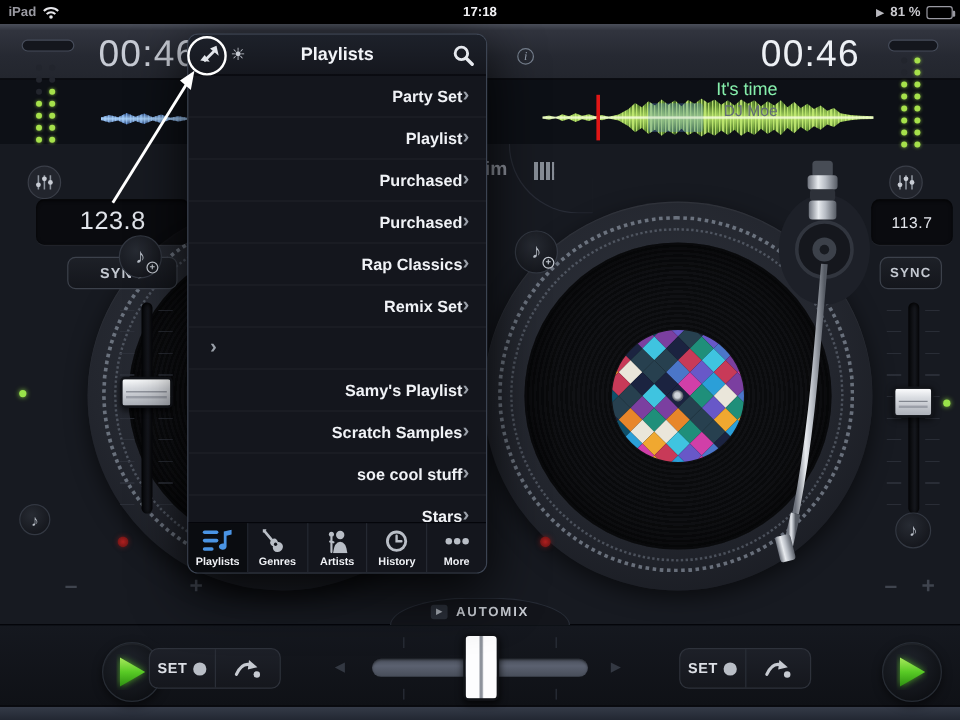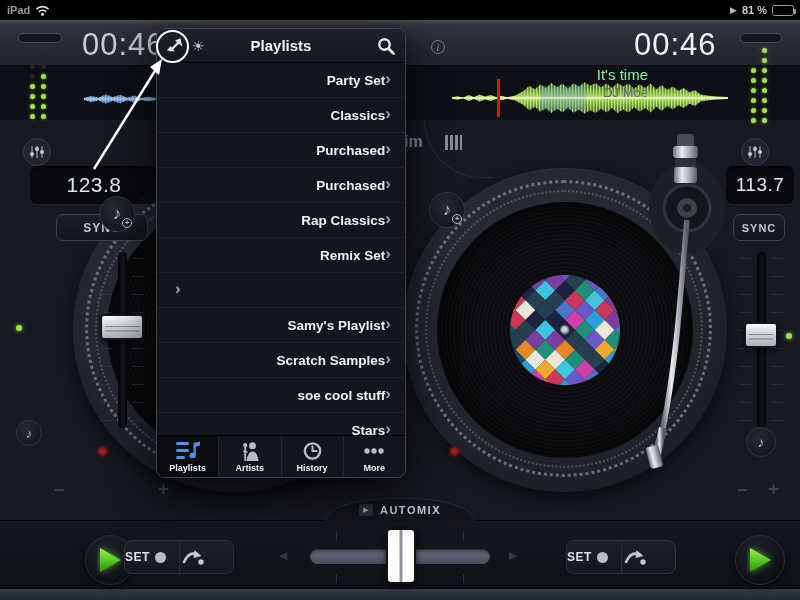--- a/index.html
+++ b/index.html
@@ -125,21 +125,21 @@
     font-size:7px; display:flex; align-items:center; justify-content:center; }
   #automix-label { color:#c9cdd4; font-weight:bold; font-size:11px; letter-spacing:1.5px; }
 
   
   .play-btn { width:50px; height:50px; border-radius:50%; z-index:7;
     background:radial-gradient(circle at 42% 35%,#20242c,#0d0f13 80%);
     border:1px solid #272c34; box-shadow:inset 0 1px 1px rgba(255,255,255,.05), 0 3px 8px rgba(0,0,0,.5);
     display:flex; align-items:center; justify-content:center; }
   .set-group { width:110px; height:34px; border:1px solid #2e323b; border-radius:8px; z-index:7;
     background:linear-gradient(180deg,#1d2028,#15171d); display:flex; align-items:center; }
-  .set-cell { flex:1; height:100%; display:flex; align-items:center; gap:5px; }
+  .set-cell { flex:1; height:100%; display:flex; align-items:center; justify-content:center; gap:5px; }
   .set-cell + .set-cell { border-left:1px solid #2a2e37; }
   .set-label { color:#dde0e6; font-weight:bold; font-size:12px; letter-spacing:.5px; }
   .set-dot { width:11px; height:11px; border-radius:50%; background:#b9bec6; }
   .xfade-arrow { color:#333842; font-size:11px; z-index:7; }
   #xfade-track { left:310px; top:549px; width:180px; height:15px; border-radius:8px; z-index:7;
     background:linear-gradient(180deg,#4a505c,#5b6170 40%,#474d59); box-shadow:inset 0 1px 2px rgba(0,0,0,.5); }
   #xfade-handle { left:386px; top:528px; width:30px; height:56px; border-radius:5px; z-index:8;
     border:2.5px solid #101216; background:linear-gradient(90deg,#fdfdfe 0 42%,#8e939c 47% 53%,#fdfdfe 58% 100%);
     box-shadow:0 2px 6px rgba(0,0,0,.7); }
   .xtick { width:1px; height:9px; background:#2b303a; z-index:6; }
@@ -176,20 +176,21 @@
 </head>
 <body>
 
 <div id="status-bar" class="abs">
   <span id="sb-device">iPad</span>
   <svg id="sb-wifi" width="15" height="11">
     <path d="M1.5 4.2 A8.5 8.5 0 0 1 13.5 4.2" stroke="#e6e6ea" stroke-width="1.7" fill="none"></path>
     <path d="M3.9 6.8 A5 5 0 0 1 11.1 6.8" stroke="#e6e6ea" stroke-width="1.7" fill="none"></path>
     <circle cx="7.5" cy="9.2" r="1.5" fill="#e6e6ea"></circle>
   </svg>
+  <span id="sb-time">17:18</span>
   <span id="sb-right">
     <span id="sb-play">▶</span>
     <span>81 %</span>
     <span id="sb-batt"><span class="fill"></span><span class="nub"></span></span>
   </span>
 </div>
 
 <div id="top-header" class="abs"></div>
 <div class="abs wave-topline" style="left:10px;width:780px;"></div>
 <div id="wave-band" class="abs"></div>
@@ -428,21 +429,21 @@
         <line x1="8" y1="1" x2="8" y2="13"></line>
         <line x1="13" y1="1" x2="13" y2="13"></line>
       </g>
     <g fill="#c8ccd4">
         <circle cx="3" cy="9" r="2"></circle>
         <circle cx="8" cy="4" r="2"></circle>
         <circle cx="13" cy="7" r="2"></circle>
       </g>
   </svg>
 </div>
-<div class="abs bpm-box" style="left:726px;top:166px;width:68px;font-size:19px;">113.7</div>
+<div class="abs bpm-box" style="left:726px;top:166px;width:68px;font-size:13px;">113.7</div>
 <div class="abs sync-btn" style="left:733px;top:214px;width:52px;height:27px;font-size:11px;">SYNC</div>
 <div class="abs pitch-ticks" style="left:739px;top:258px;height:166px;"></div>
 <div class="abs pitch-ticks" style="left:771px;top:258px;height:166px;"></div>
 <div class="abs pitch-track" style="left:757px;top:252px;height:176px;"></div>
 <div class="abs fader" style="left:744px;top:322px;width:34px;height:26px;"></div>
 <div class="abs led" style="left:786px;top:333px;"></div>
 <div class="abs note-btn" style="left:429px;top:192px;width:36px;height:36px;font-size:17px;">
   <span>♪</span>
   <span class="note-badge">+</span>
 </div>
@@ -531,21 +532,21 @@
       <circle cx="7.5" cy="7.5" r="5.2" fill="none" stroke="#e6e9ee" stroke-width="2.4"></circle>
       <line x1="11.5" y1="11.5" x2="16.5" y2="16.5" stroke="#e6e9ee" stroke-width="2.8" stroke-linecap="round"></line>
     </svg>
   </div>
   <div id="browser-list">
     <div class="pl-row">
         <span class="lbl">Party Set</span>
         <span class="chev">›</span>
       </div>
     <div class="pl-row">
-        <span class="lbl">Classics</span>
+        <span class="lbl">Playlist</span>
         <span class="chev">›</span>
       </div>
     <div class="pl-row">
         <span class="lbl">Purchased</span>
         <span class="chev">›</span>
       </div>
     <div class="pl-row">
         <span class="lbl">Purchased</span>
         <span class="chev">›</span>
       </div>
@@ -581,20 +582,32 @@
     <div class="tab active">
       <svg width="26" height="20" viewBox="0 0 26 20">
         <g class="ic-fill">
             <rect x="1" y="1" width="13" height="3" rx="1.5"></rect>
             <rect x="1" y="8" width="13" height="3" rx="1.5"></rect>
             <rect x="1" y="15" width="9" height="3" rx="1.5"></rect>
         <path d="M18.5 2 L25 0.5 V4.5 L20.8 5.5 V14.5 A3.2 2.6 0 1 1 18.5 12 Z"></path>
           </g>
       </svg>
       <span class="tlabel">Playlists</span>
+    </div>
+    <div class="tab">
+      <svg width="24" height="20" viewBox="0 0 24 22">
+        <g class="ic-fill" transform="rotate(-40 12 11)">
+          <ellipse cx="9" cy="15.5" rx="4.8" ry="4.4"></ellipse>
+            <ellipse cx="9" cy="10" rx="3.5" ry="3.2"></ellipse>
+          <rect x="7.8" y="-4" width="2.4" height="13" rx="1"></rect>
+            <rect x="6.6" y="-6.8" width="4.8" height="3.6" rx="1"></rect>
+        </g>
+        <circle cx="10.5" cy="13.8" r="1.5" fill="#14161d"></circle>
+      </svg>
+      <span class="tlabel">Genres</span>
     </div>
     <div class="tab">
       <svg width="24" height="20" viewBox="0 0 24 20">
         <g class="ic-fill">
           <circle cx="14.5" cy="4.8" r="3.5"></circle>
           <path d="M8.5 20 Q9.7 10.5 14.5 10.5 Q19.3 10.5 20.5 20 Z"></path>
           <rect x="6.3" y="5.5" width="1.8" height="14.5" rx="0.9"></rect>
           <circle cx="7.2" cy="4.2" r="2.1"></circle>
           <rect x="5.2" y="9.8" width="4.6" height="1.7" rx="0.8" transform="rotate(12 7.5 10.6)"></rect>
         </g>

